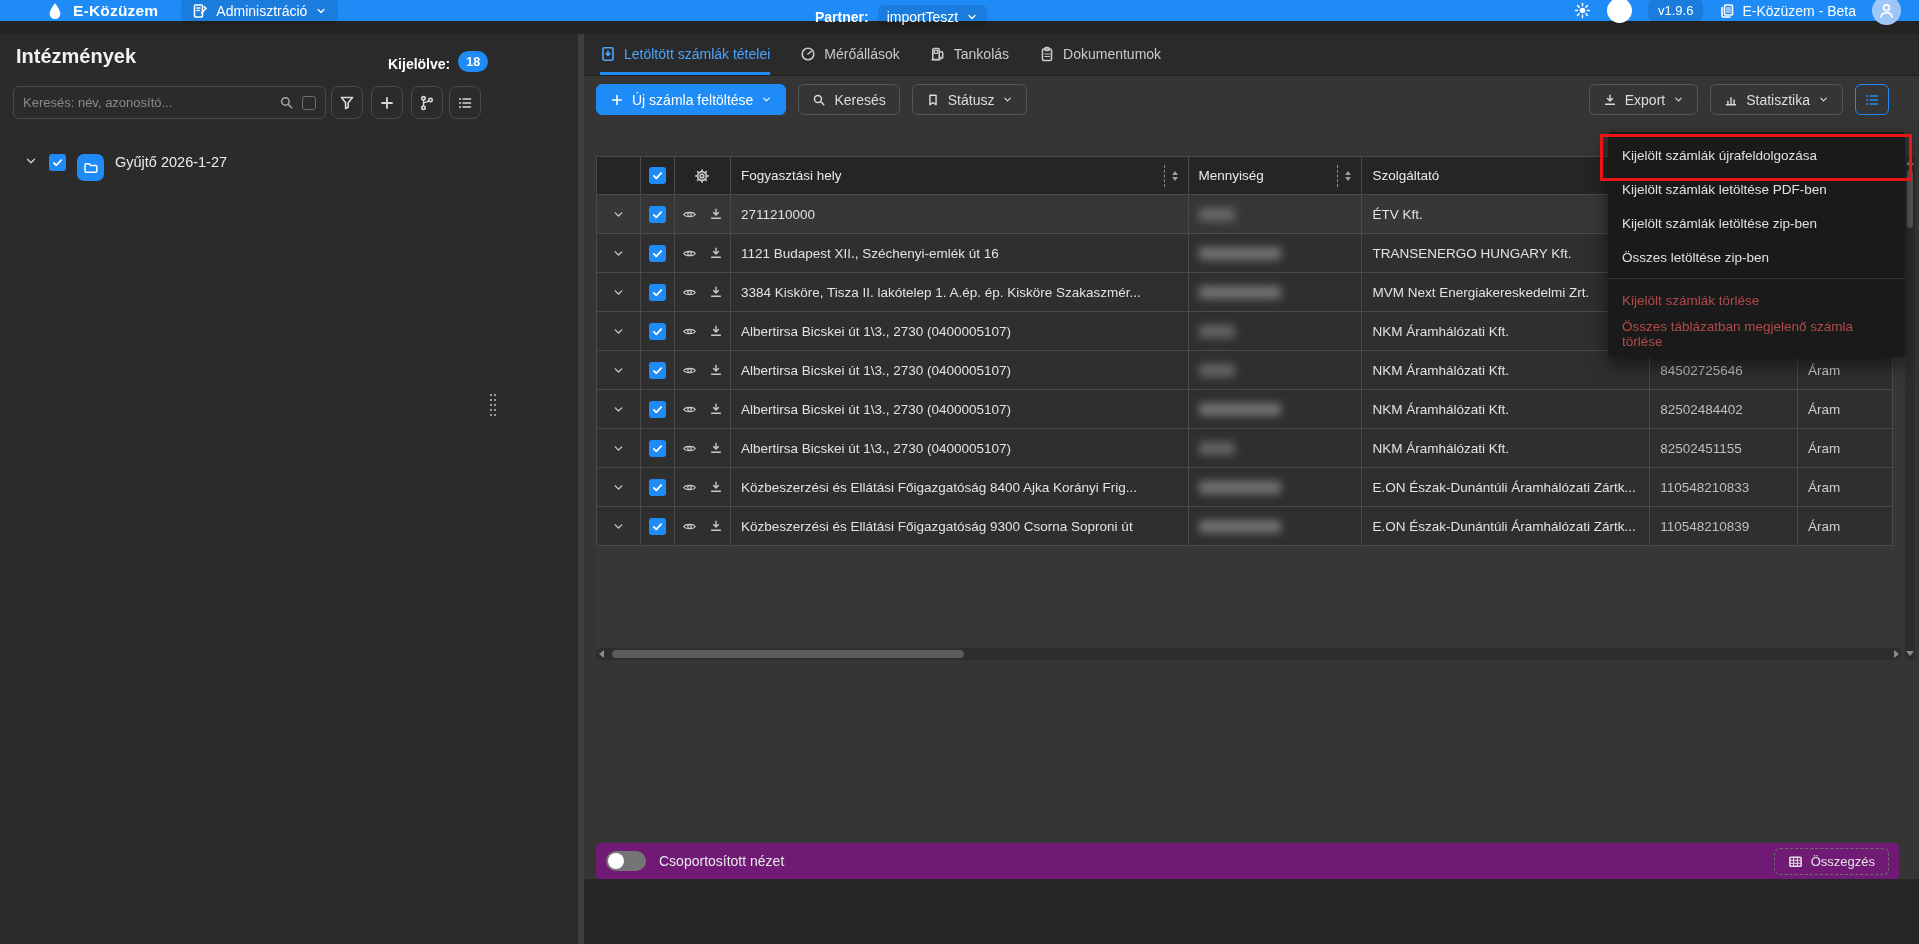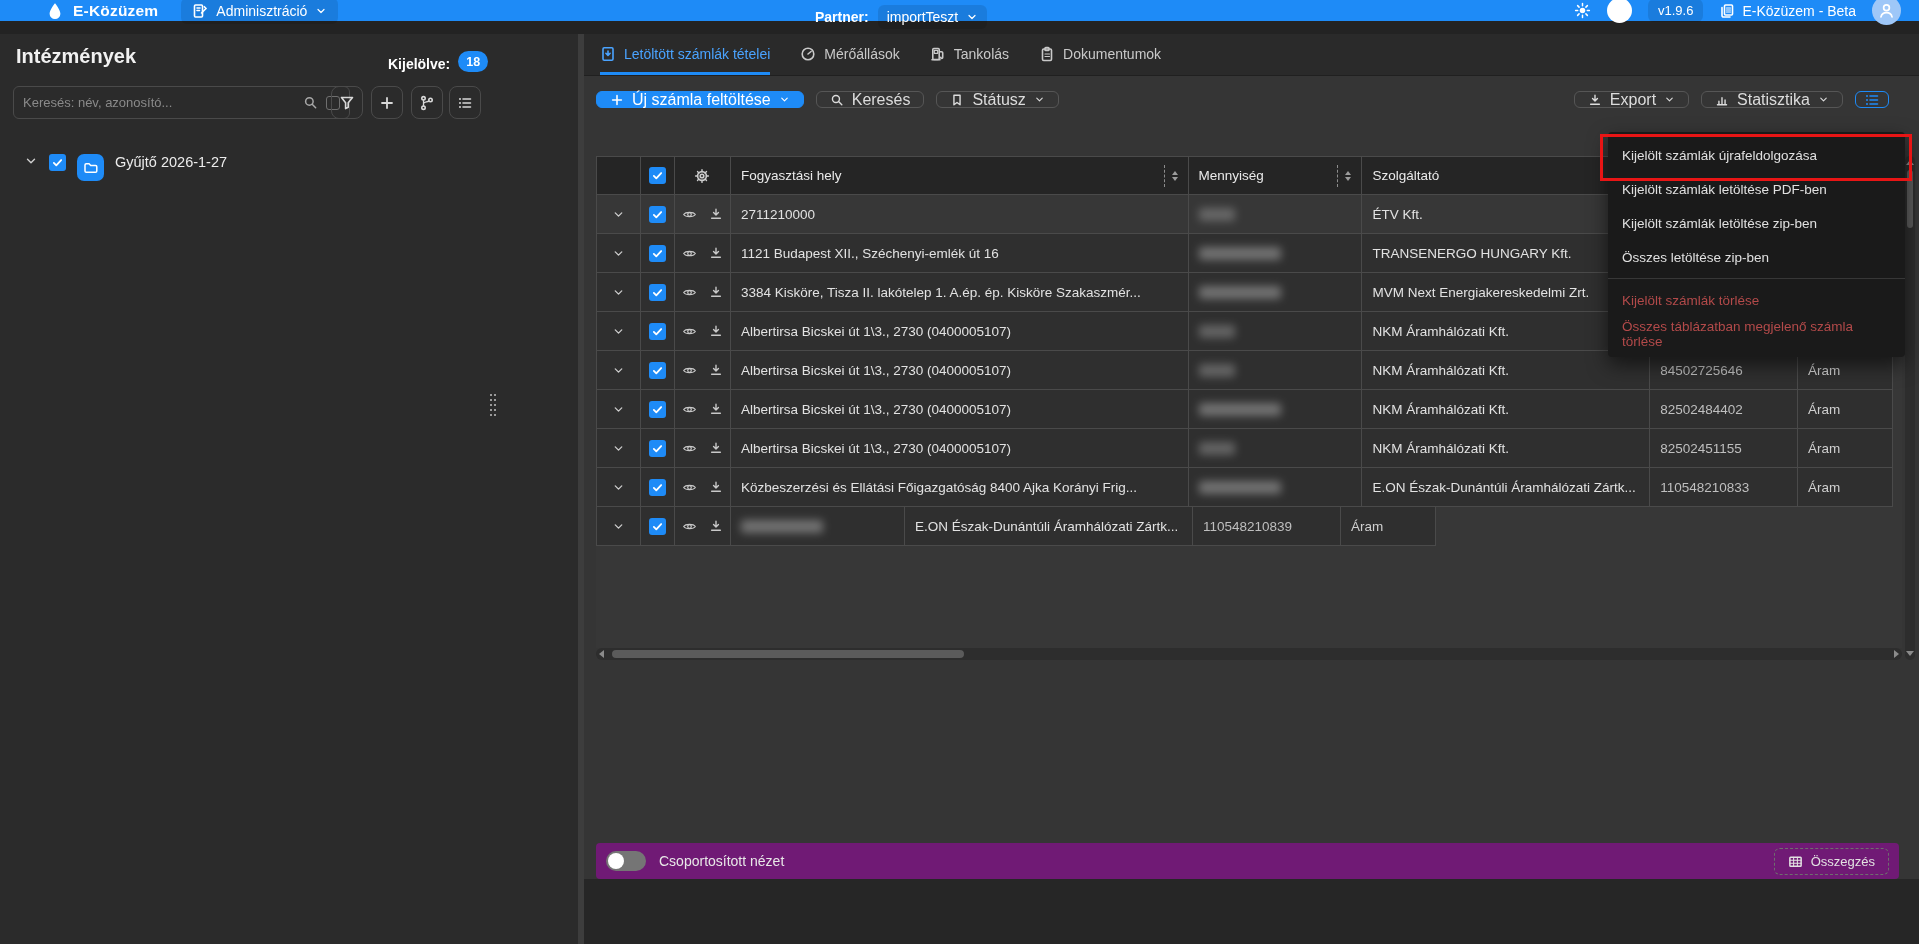--- a/index.html
+++ b/index.html
@@ -30,21 +30,21 @@
   .sidebar { position:absolute; left:0; top:34px; width:578px; height:910px; background:#2b2b2b; }
   .vstrip { position:absolute; left:578px; top:34px; width:6px; height:910px; background:#3d3d3d; }
   .main { position:absolute; left:584px; top:34px; width:1335px; height:910px; background:#262626; }
 
   
   .sb-title { position:absolute; left:16px; top:11px; font-size:20px; font-weight:bold; color:#f1f1f1; }
   .sb-sel { position:absolute; left:388px; top:17px; display:flex; align-items:flex-end; gap:8px; }
   .sb-sel .lbl { color:#fff; font-weight:bold; font-size:14px; }
   .badge { min-width:30px; height:21px; border-radius:11px; background:var(--accent,#1e8bf7); color:#fff;
     font-size:12.5px; font-weight:bold; display:flex; align-items:center; justify-content:center; padding:0 7px; }
-  .sb-search { position:absolute; left:13px; top:52px; width:337px; height:33px; border:1px solid #4a4a4a;
+  .sb-search { position:absolute; left:13px; top:52px; width:313px; height:33px; border:1px solid #4a4a4a;
     border-radius:6px; display:flex; align-items:center; padding:0 9px; gap:8px; background:#2b2b2b; }
   .sb-search input { flex:1; background:transparent; border:0; outline:none; color:#ddd; font-size:13px; font-family:inherit; }
   .sb-search input::placeholder { color:#8a8a8a; }
   .mini-cb { width:14px; height:14px; border:1.4px solid #6f6f6f; border-radius:3px; }
   .sb-btn { position:absolute; top:52px; width:32px; height:33px; border:1px solid #4a4a4a; border-radius:8px;
     display:flex; align-items:center; justify-content:center; color:#d8d8d8; cursor:pointer; background:transparent; }
   .tree-row { position:absolute; left:24px; top:120px; height:28px; display:flex; align-items:flex-start; gap:11px; }
   .chev-gray { color:#cfcfcf; }
   .cb { width:17px; height:17px; border-radius:3px; background:var(--accent,#1e8bf7); display:flex; align-items:center; justify-content:center; }
   .folder-btn { width:27px; height:27px; border-radius:7px; background:var(--accent,#1e8bf7); display:flex;
@@ -59,22 +59,22 @@
   .tabbar { position:absolute; left:0; top:0; width:100%; height:42px; background:#2a2a2a;
     border-bottom:1px solid #202020; display:flex; align-items:stretch; gap:30px; padding-left:16px; }
   .tab { display:flex; align-items:center; gap:8px; font-size:14px; color:#c9c9c9; cursor:pointer;
     border-bottom:3px solid transparent; padding-top:2px; }
   .tab.active { color:#4aa3ff; border-bottom-color:var(--accent,#1e8bf7); }
 
   
   .panel { position:absolute; left:0; top:42px; width:100%; height:803px; background:#353535; }
   .toolbar { position:absolute; left:0; top:8px; width:100%; height:31px; display:flex; align-items:center;
     padding:0 30px 0 12px; gap:12px; }
-  .btn { height:17px; border:1px solid #565656; border-radius:6px; background:transparent; color:#dcdcdc;
-    font-size:16px; display:flex; align-items:center; gap:8px; padding:0 13px; cursor:pointer; font-family:inherit; }
+  .btn { height:31px; border:1px solid #565656; border-radius:6px; background:transparent; color:#dcdcdc;
+    font-size:14px; display:flex; align-items:center; gap:8px; padding:0 13px; cursor:pointer; font-family:inherit; }
   .btn.primary { background:var(--accent,#1e8bf7); border-color:var(--accent,#1e8bf7); color:#fff; }
   .tb-spacer { margin-left:auto; }
   .btn.square { width:34px; padding:0; justify-content:center; border-color:var(--accent,#1e8bf7); color:var(--accent,#1e8bf7); }
 
   
   .viewport { position:absolute; left:12px; top:80px; width:1306px; height:492px; background:#373737; }
   .tbl { position:absolute; left:0; top:0; width:1297px; border-left:1px solid #4a4a4a; border-top:1px solid #4a4a4a; }
   .hrow,.trow { display:flex; }
   .c { border-right:1px solid #4a4a4a; border-bottom:1px solid #4a4a4a; display:flex; align-items:center;
     padding:0 10px; font-size:13.5px; color:#e2e2e2; white-space:nowrap; overflow:hidden; }
@@ -794,20 +794,21 @@
                   <svg class="i" width="15" height="15">
                     <use href="#s-eye"></use>
                   </svg>
                 </span>
                 <span class="rowicon">
                   <svg class="i" width="14" height="14">
                     <use href="#s-dl"></use>
                   </svg>
                 </span>
               </div>
+            <div class="c col-place">Közbeszerzési és Ellátási Főigazgatóság 9300 Csorna Soproni út</div>
             <div class="c col-qty">
                 <span class="blur lg"></span>
               </div>
             <div class="c col-prov">E.ON Észak-Dunántúli Áramhálózati Zártk...</div>
             <div class="c col-inv">110548210839</div>
             <div class="c col-type">Áram</div>
           </div>
         </div>
       </div>
 

